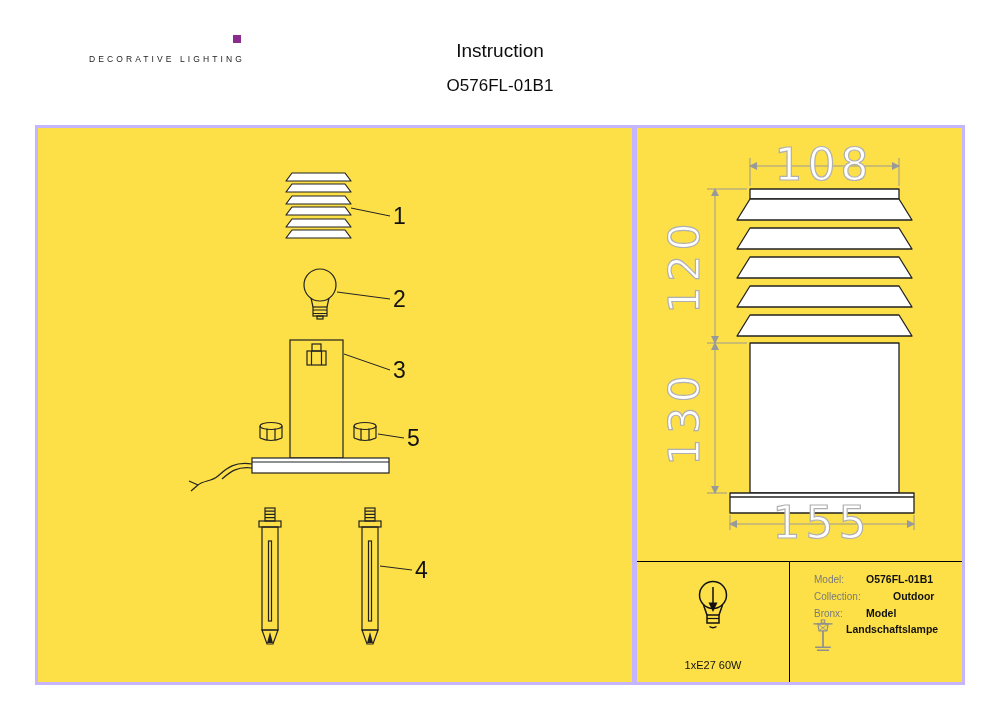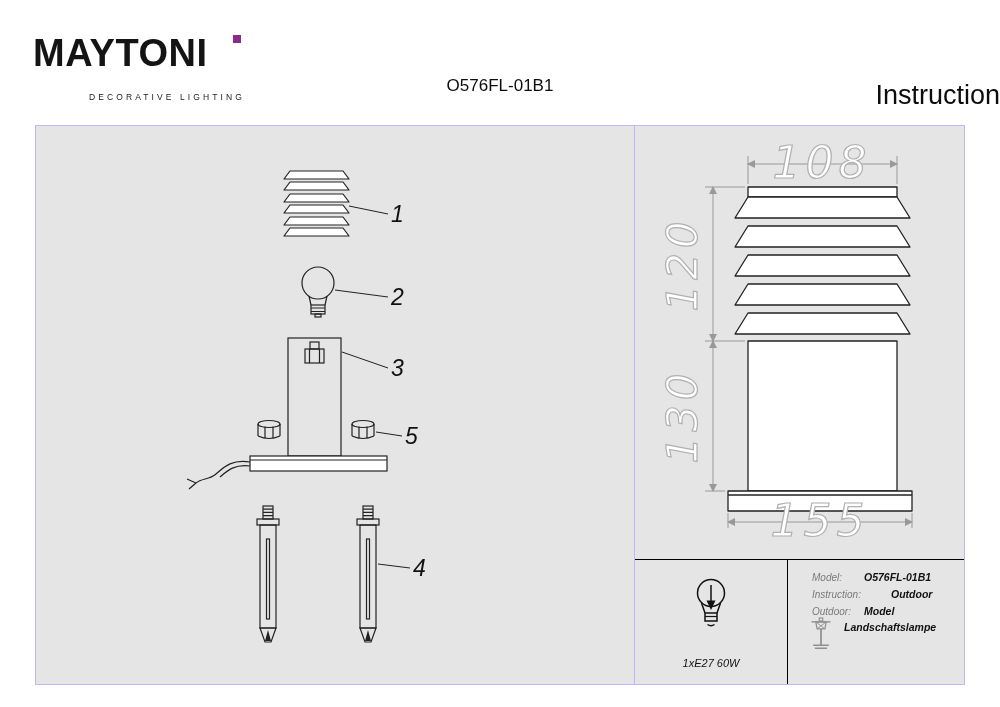--- a/index.html
+++ b/index.html
@@ -3,24 +3,24 @@
 <meta charset="utf-8">
 <style>
   html,body{margin:0;padding:0;background:#fff;}
   body{width:1000px;height:707px;position:relative;font-family:"Liberation Sans",sans-serif;color:#111;overflow:hidden;}
 
   .logo{position:absolute;left:33px;top:34px;width:212px;}
   .logo-text{font-size:38px;font-weight:800;letter-spacing:.5px;color:#141414;line-height:1;}
   .logo-dot{position:absolute;top:1px;right:4px;width:8px;height:8px;background:#8a2c8e;}
   .logo-tagline{margin-top:20px;text-align:right;font-size:8.5px;letter-spacing:3.1px;color:#1c1c1c;}
 
-  .page-title{position:absolute;left:0;top:40px;width:1000px;text-align:right;font-size:27px;font-weight:500;color:#0d0d0d;margin-top:40px;}
+  .page-title{position:absolute;left:0;top:40px;width:1000px;text-align:center;font-size:19px;font-weight:500;color:#0d0d0d;}
   .model-no{position:absolute;left:0;top:76px;width:1000px;text-align:center;font-size:17px;color:#0d0d0d;}
 
-  .frame{position:absolute;border:1px solid #c4b5fd;box-sizing:border-box;background:#e5e5e5;font-style:italic;}
+  .frame{position:absolute;border:3px solid #c4b5fd;box-sizing:border-box;background:#fde047;}
   .left-frame{left:35px;top:125px;width:600px;height:560px;}
   .right-frame{left:634px;top:125px;width:331px;height:560px;}
 
   .h-div{position:absolute;left:0;right:0;top:433px;height:1px;background:#000;}
   .v-div{position:absolute;left:152px;top:433px;bottom:0;width:1px;background:#000;}
 
   .bulb-cell{position:absolute;left:0;top:434px;width:152px;height:124px;display:flex;flex-direction:column;align-items:center;justify-content:center;gap:23px;}
   .bulb-spec{font-size:11px;color:#111;}
 
   .spec-cell{position:absolute;left:153px;top:434px;right:0;height:124px;font-size:10px;}
@@ -28,21 +28,20 @@
   .spec-value{position:absolute;color:#111;font-weight:bold;font-size:10.5px;}
 
   svg{display:block;}
 </style>
 </head>
 <body>
 
 <div>
 
   <div class="logo">
-    <div class="logo-text">MAYTONI</div>
     <div class="logo-dot" style="background: rgb(138, 44, 142);"></div>
     <div class="logo-tagline">DECORATIVE LIGHTING</div>
   </div>
 
   <div class="page-title">Instruction</div>
   <div class="model-no">O576FL-01B1</div>
 
   <div class="frame left-frame">
     <svg width="598" height="558" viewBox="0 0 598 558">
       <defs>
@@ -173,24 +172,24 @@
         <line x1="22" y1="9" x2="22" y2="26" stroke="#111" stroke-width="1.5"></line>
         <polygon points="17.5,24.5 26.5,24.5 22,34" fill="#111"></polygon>
       </svg>
       <div class="bulb-spec">1xE27 60W</div>
     </div>
 
     <div class="spec-cell">
       <span class="spec-label" style="left:24px;top:12px;">Model:</span>
       <span class="spec-value" style="left:76px;top:11px;">O576FL-01B1</span>
 
-      <span class="spec-label" style="left:24px;top:29px;">Instruction:</span>
+      <span class="spec-label" style="left:24px;top:29px;">Collection:</span>
       <span class="spec-value" style="left:76px;top:28px;margin-left:27px;">Outdoor</span>
 
-      <span class="spec-label" style="left:24px;top:46px;">Outdoor:</span>
+      <span class="spec-label" style="left:24px;top:46px;">Bronx:</span>
       <span class="spec-value" style="left:76px;top:45px;">Model</span>
       <span class="spec-value" style="left:56px;top:61px;">Landschaftslampe</span>
 
       <svg width="26" height="36" viewBox="0 0 30 40" style="position:absolute;left:20px;top:56px;">
         <path d="M4,6 H26" stroke="#8f8f8f" stroke-width="1.6" fill="none"></path>
         <rect x="13" y="1.5" width="4" height="3.5" fill="none" stroke="#8f8f8f" stroke-width="1.3"></rect>
         <path d="M9,6 L21,6 L19.5,14 L10.5,14 Z" fill="none" stroke="#8f8f8f" stroke-width="1.4"></path>
         <path d="M9,6 L19.5,14 M21,6 L10.5,14" stroke="#8f8f8f" stroke-width="1"></path>
         <line x1="15" y1="14" x2="15" y2="33" stroke="#8f8f8f" stroke-width="2"></line>
         <path d="M6,33 H24 M8,36.5 H22" stroke="#8f8f8f" stroke-width="1.6" fill="none"></path>

